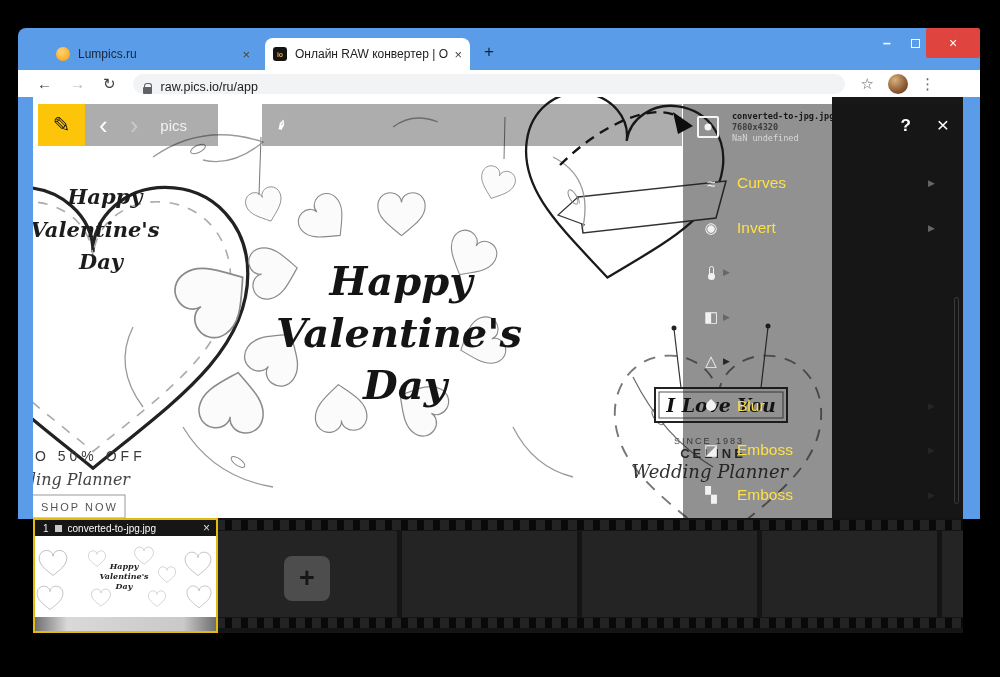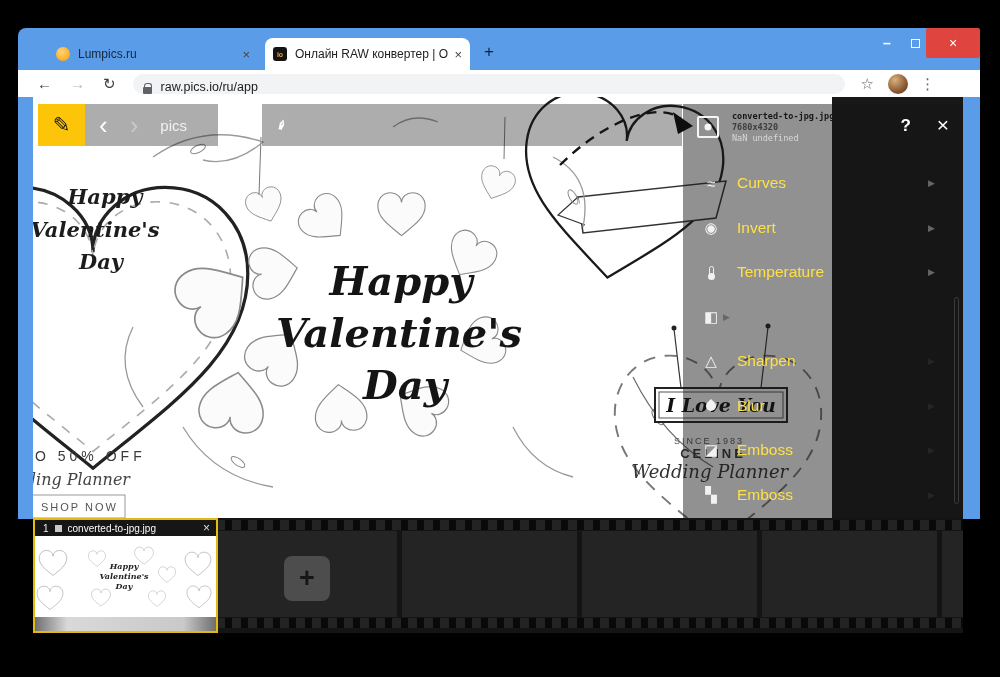--- a/index.html
+++ b/index.html
@@ -255,30 +255,28 @@
           <span class="flabel">Curves</span>
           <span class="farrow">▶</span>
         </div>
         <div class="frow">
           <span class="ficon">◉</span>
           <span class="flabel">Invert</span>
           <span class="farrow">▶</span>
         </div>
         <div class="frow">
           <span class="ficon"><i class="thermo"></i></span>
-          <span class="flabel">Temperature</span>
           <span class="farrow">▶</span>
         </div>
         <div class="frow">
           <span class="ficon">◧</span>
           <span class="farrow">▶</span>
         </div>
         <div class="frow">
           <span class="ficon">△</span>
-          <span class="flabel">Sharpen</span>
           <span class="farrow dim">▶</span>
         </div>
         <div class="frow">
           <span class="ficon"><i class="drop"></i></span>
           <span class="flabel">Blur</span>
           <span class="farrow dim">▶</span>
         </div>
         <div class="frow">
           <span class="ficon">◪</span>
           <span class="flabel">Emboss</span>

